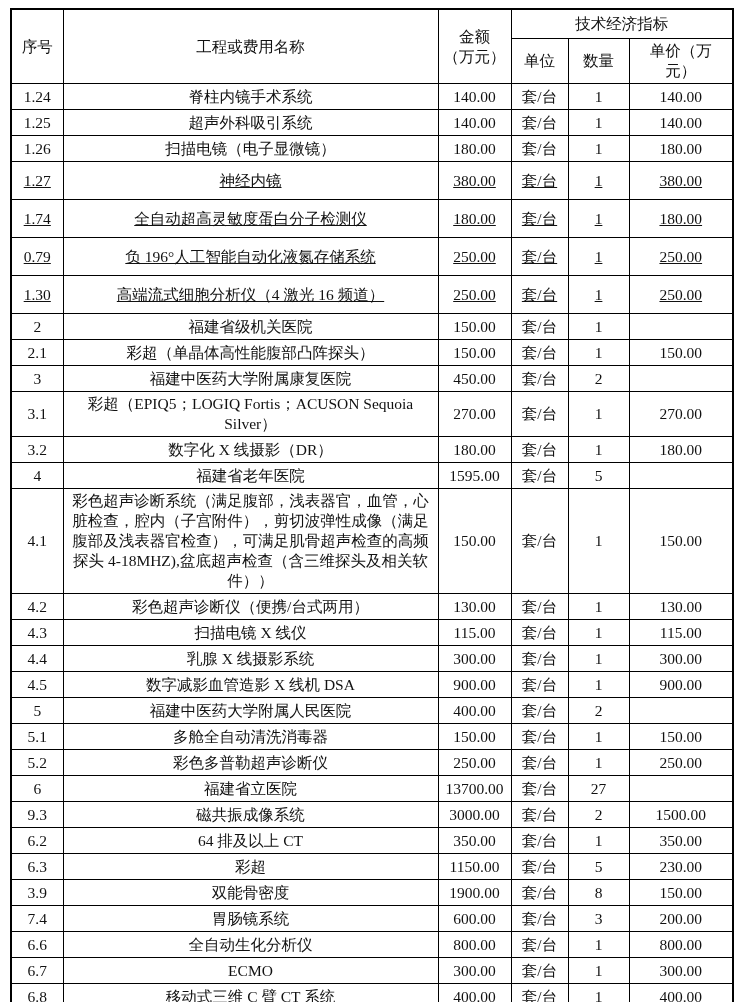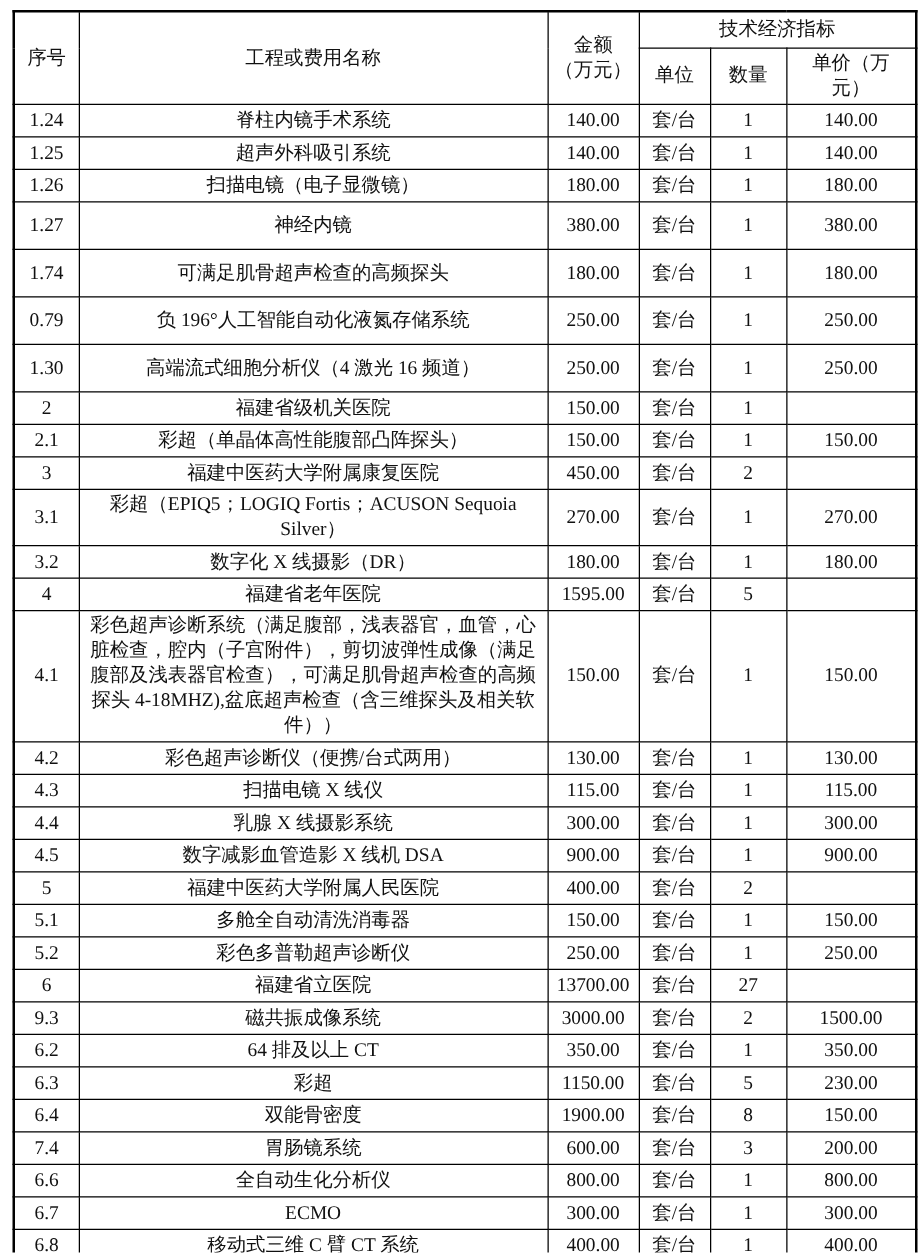--- a/index.html
+++ b/index.html
@@ -29,21 +29,21 @@
   thead tr.sub-row th{height:40px;}
   td.name{
     text-align:left;
     padding-left:10px;
     padding-right:8px;
   }
   th.price-h{
     text-align:left;
     padding-left:8px;
   }
-  tr.tall td{padding-top:8px;padding-bottom:8px;}
+  tr.tall td{padding-top:8px;padding-bottom:8px;text-decoration:underline;}
   tbody td{height:21px;}
 </style>
 </head>
 <body>
 
 <div class="page">
   <table class="cost">
     <colgroup>
       <col style="width:52px">
       <col style="width:375px">
@@ -93,21 +93,21 @@
         <tr class="tall">
           <td>1.27</td>
           <td class="name">神经内镜</td>
           <td>380.00</td>
           <td>套/台</td>
           <td>1</td>
           <td>380.00</td>
         </tr>
         <tr class="tall">
           <td>1.74</td>
-          <td class="name">可满足肌骨超声检查的高频探头</td>
+          <td class="name">全自动超高灵敏度蛋白分子检测仪</td>
           <td>180.00</td>
           <td>套/台</td>
           <td>1</td>
           <td>180.00</td>
         </tr>
         <tr class="tall">
           <td>0.79</td>
           <td class="name">负 196°人工智能自动化液氮存储系统</td>
           <td>250.00</td>
           <td>套/台</td>
@@ -260,21 +260,21 @@
         </tr>
         <tr>
           <td>6.3</td>
           <td class="name">彩超</td>
           <td>1150.00</td>
           <td>套/台</td>
           <td>5</td>
           <td>230.00</td>
         </tr>
         <tr>
-          <td>6.4</td>
+          <td>3.9</td>
           <td class="name">双能骨密度</td>
           <td>1900.00</td>
           <td>套/台</td>
           <td>8</td>
           <td>150.00</td>
         </tr>
         <tr>
           <td>7.4</td>
           <td class="name">胃肠镜系统</td>
           <td>600.00</td>

